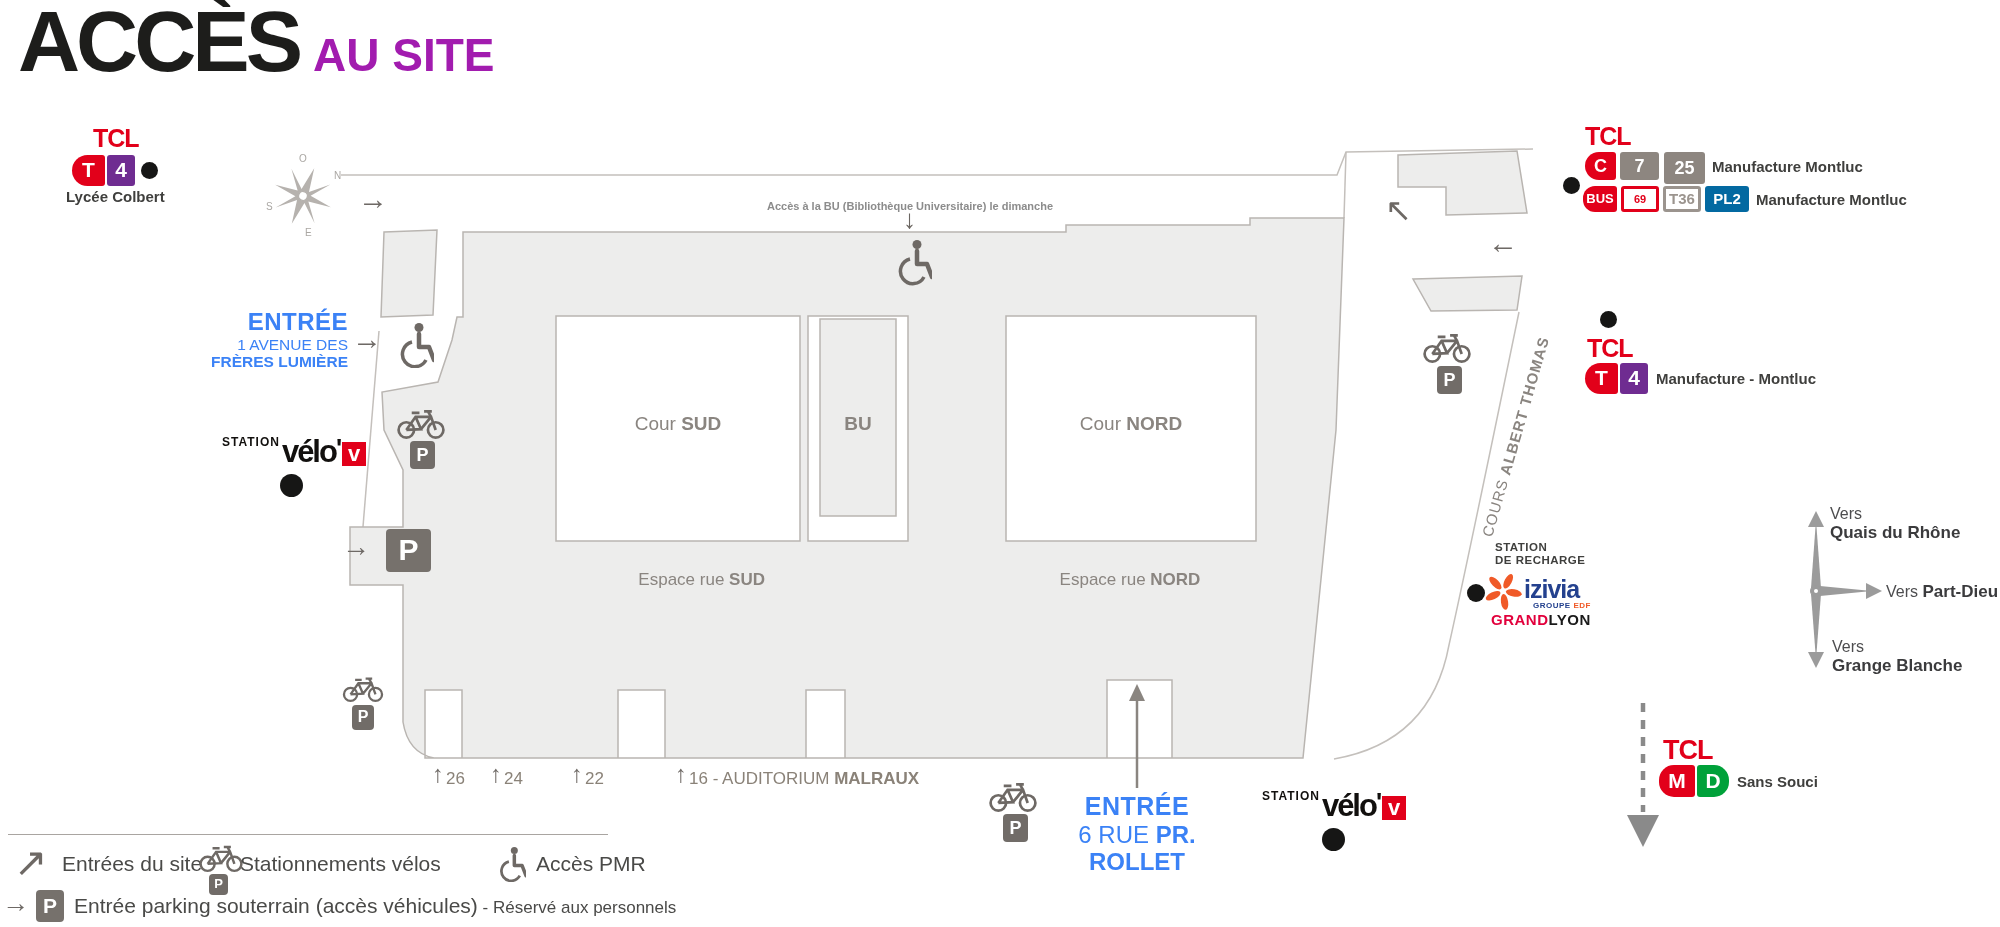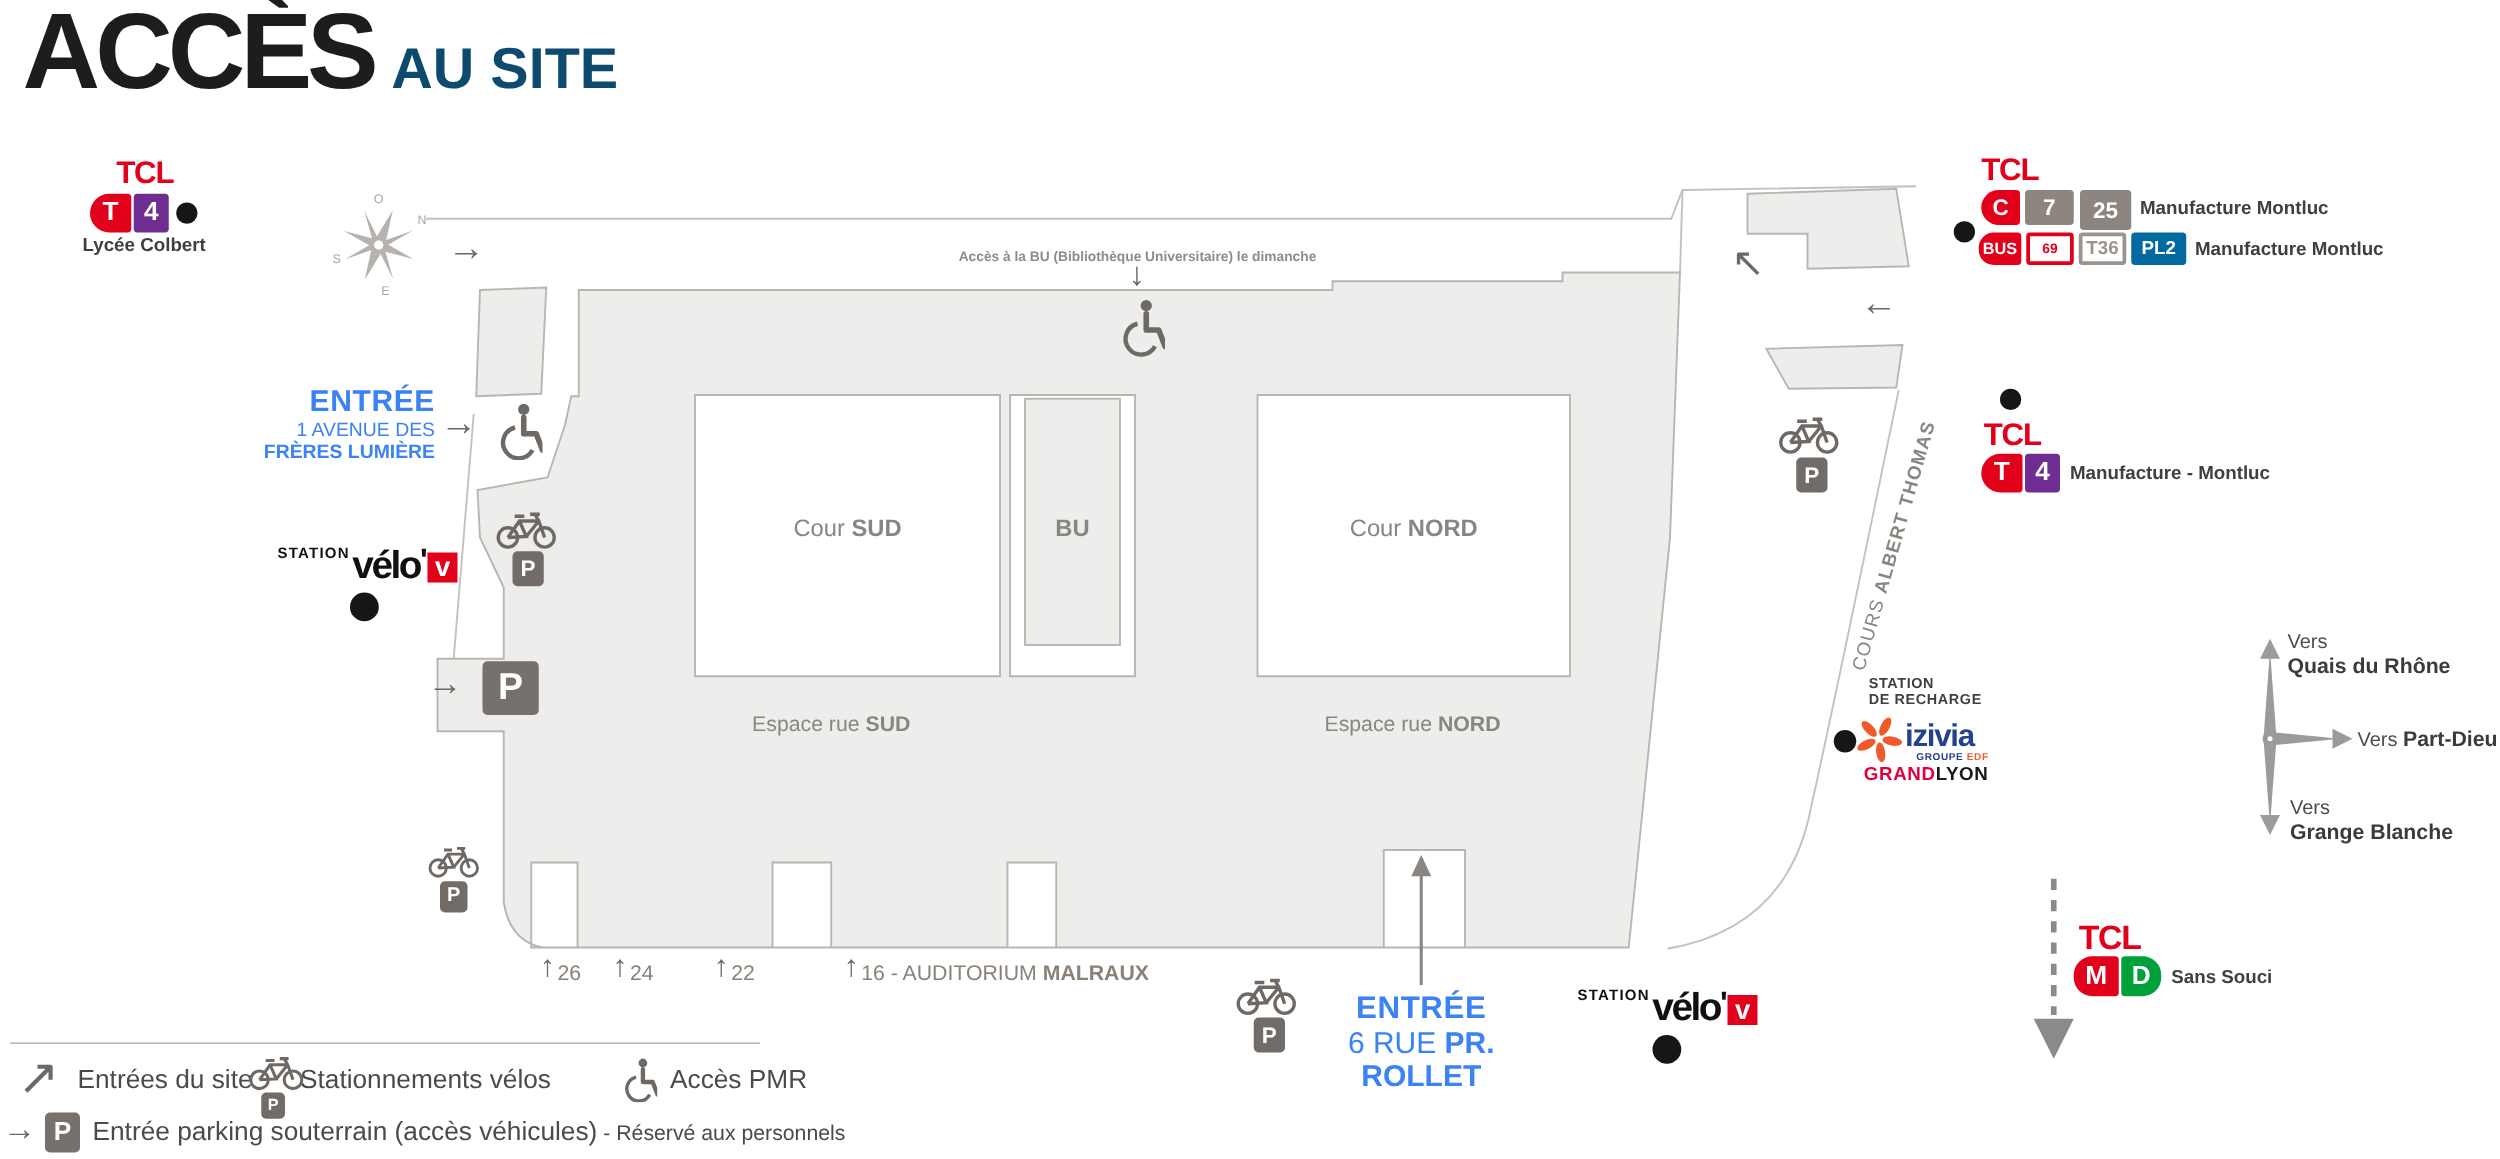--- a/index.html
+++ b/index.html
@@ -2,21 +2,21 @@
 <html><head>
 <meta charset="utf-8">
 <style>
   html,body{margin:0;padding:0;background:#fff}
   .stage{position:relative;width:2000px;height:927px;background:#fff;overflow:hidden;
          font-family:"Liberation Sans",sans-serif;color:#3f3f3d;line-height:1.15}
   .abs{position:absolute}
   .svg-underlay{left:0;top:0}
   
   .title-main{font-size:86px;font-weight:700;color:#1d1d1b;letter-spacing:-4px}
-  .title-sub{font-size:46px;font-weight:700;color:#0c4a6e;letter-spacing:0}
+  .title-sub{font-size:46px;font-weight:700;color:#a21caf;letter-spacing:0}
   
   .tcl-brand{color:#e2001a;font-weight:700;font-size:25px;letter-spacing:-1px}
   .badge{display:inline-flex;align-items:center;justify-content:center;color:#fff;font-weight:700;box-sizing:border-box}
   .b-tram-t{background:#e2001a;border-radius:16px 3px 3px 16px}
   .b-tram-4{background:#6f2c91;border-radius:3px}
   .b-c{background:#e2001a;border-radius:14px 3px 3px 14px}
   .b-gray{background:#8d8680;border-radius:3px}
   .b-bus{background:#e2001a;border-radius:12px 3px 3px 12px}
   .b-69{background:#fff;color:#e2001a;border:3px solid #e2001a;border-radius:3px}
   .b-t36{background:#fff;color:#9b948e;border:3px solid #9b948e;border-radius:3px}
@@ -195,21 +195,21 @@
   <span class="abs arrow-glyph" style="left:342px;top:533px;font-size:28px">→</span>
   <span class="abs pbox" style="left:386px;top:529px;width:45px;height:43px;font-size:30px">P</span>
 
   <div class="abs maplabel" style="left:578px;top:413px;width:200px;text-align:center">
     <span>Cour </span><b>SUD</b>
   </div>
   <div class="abs maplabel" style="left:808px;top:413px;width:100px;text-align:center;font-weight:700">BU</div>
   <div class="abs maplabel" style="left:1031px;top:413px;width:200px;text-align:center">
     <span>Cour </span><b>NORD</b>
   </div>
-  <div class="abs maplabel" style="left:565px;top:570px;width:200px;text-align:center;font-size:17px">
+  <div class="abs maplabel" style="left:565px;top:570px;width:200px;text-align:right;font-size:17px">
     <span>Espace rue </span><b>SUD</b>
   </div>
   <div class="abs maplabel" style="left:1030px;top:570px;width:200px;text-align:center;font-size:17px">
     <span>Espace rue </span><b>NORD</b>
   </div>
   <div class="abs street-label" style="left:1393px;top:428px;width:245px;text-align:center;transform:rotate(-74deg)">
     <span>COURS </span><b>ALBERT THOMAS</b>
   </div>
 
   <span class="abs arrow-glyph" style="left:1385px;top:194px;font-size:32px">↖</span>

